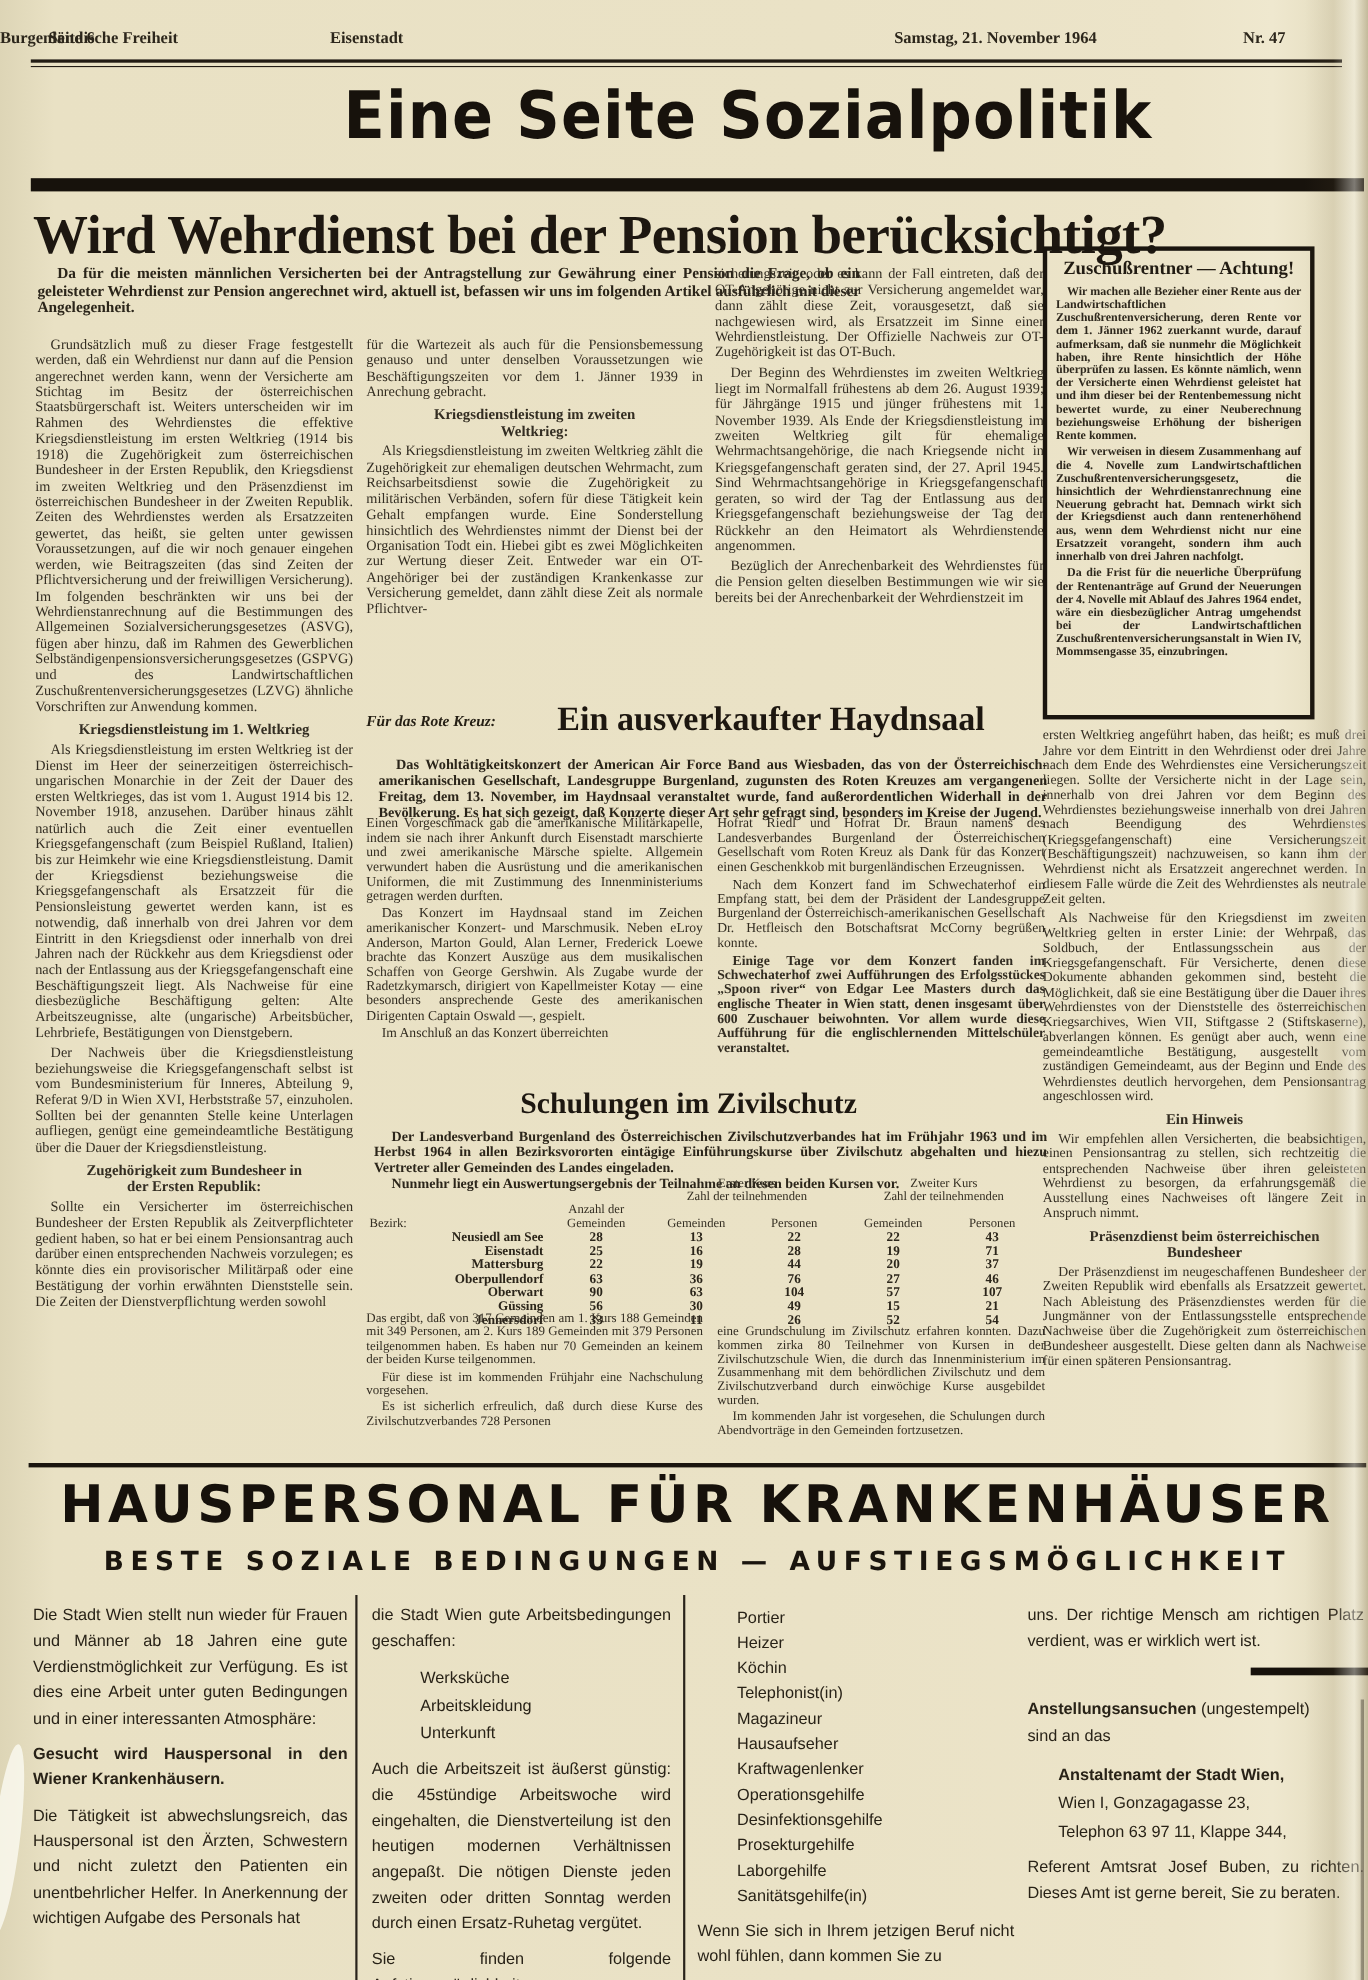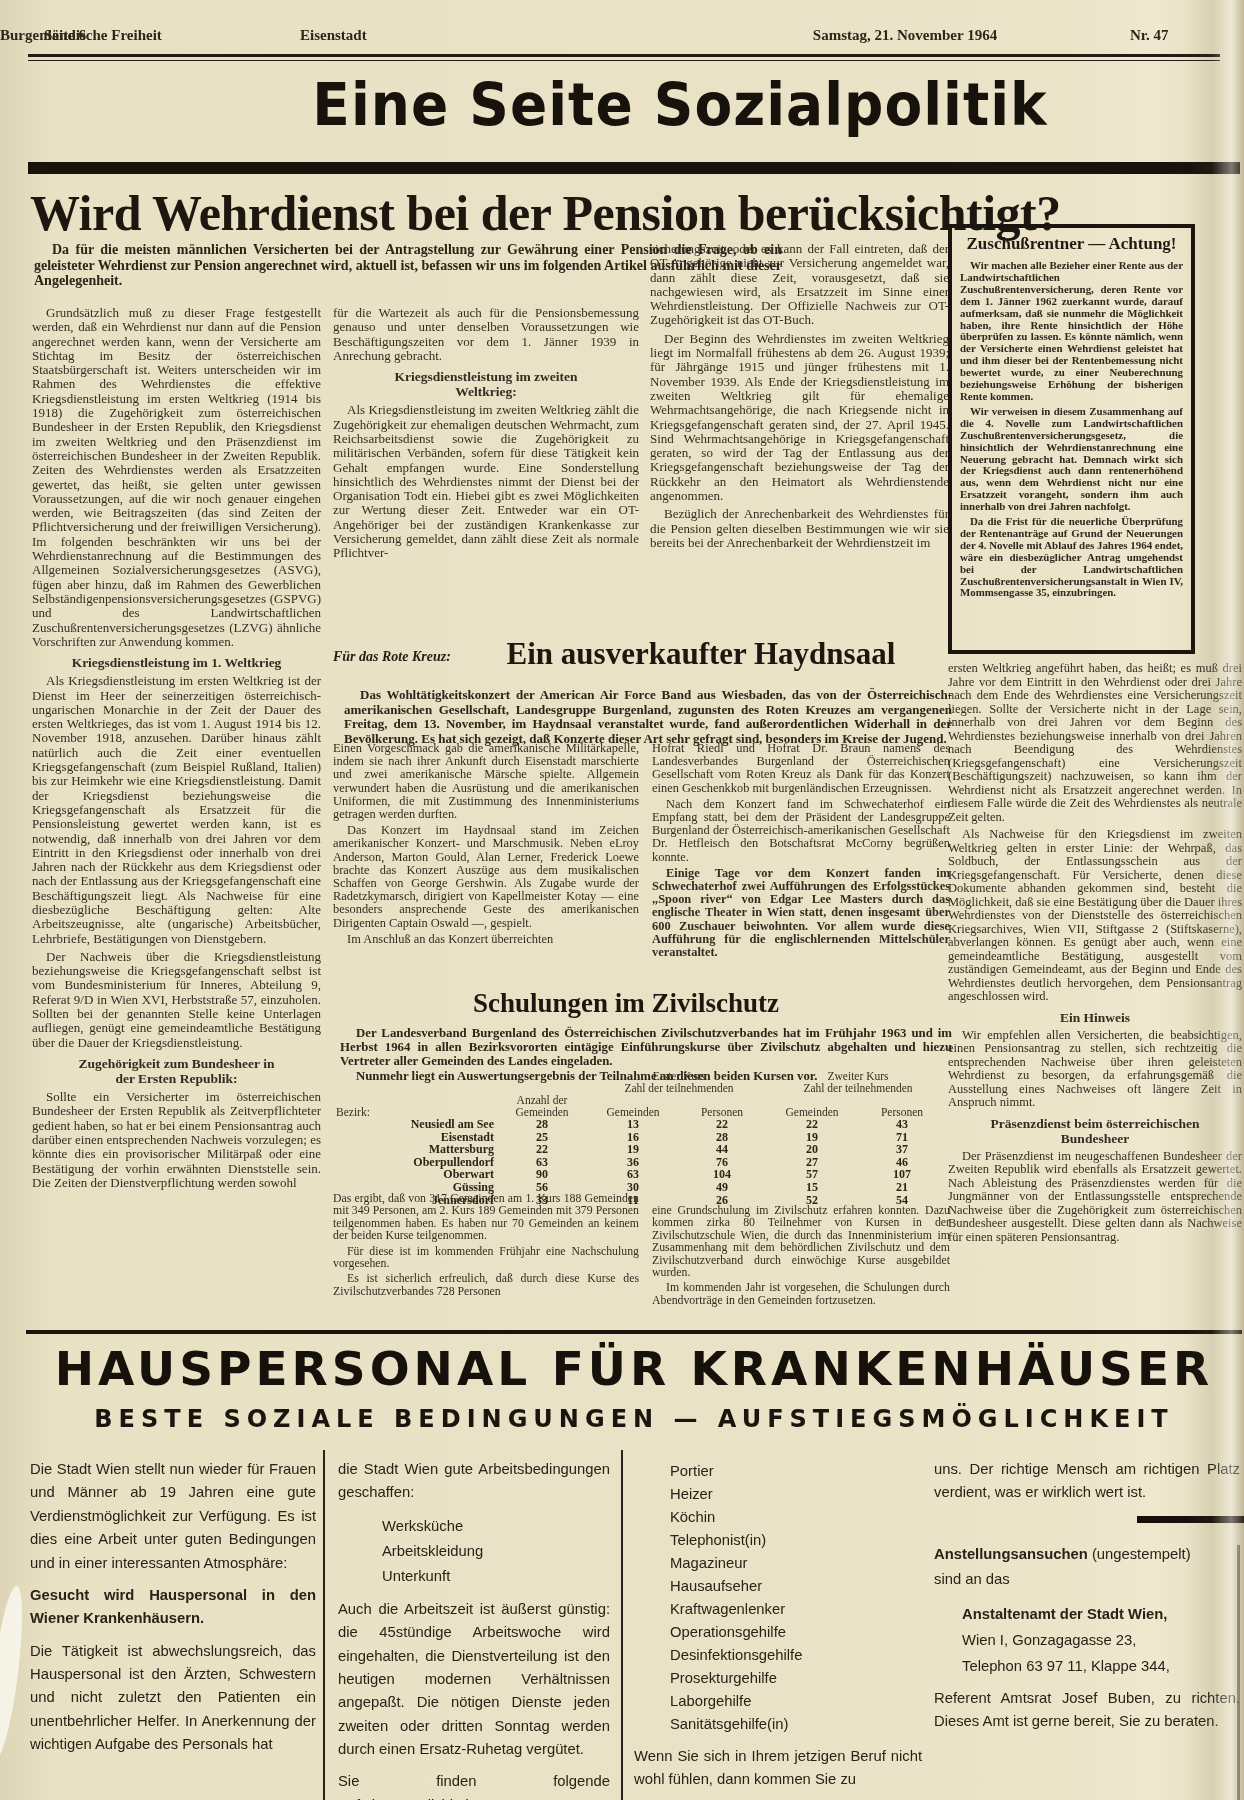--- a/index.html
+++ b/index.html
@@ -263,21 +263,21 @@
   </div>
 
   <div class="abs ad-rule"></div>
   <div class="abs ad-head">HAUSPERSONAL FÜR KRANKENHÄUSER</div>
   <div class="abs ad-sub">BESTE SOZIALE BEDINGUNGEN — AUFSTIEGSMÖGLICHKEIT</div>
 
   <div class="abs vdiv" style="left:323px;"></div>
   <div class="abs vdiv" style="left:621px;"></div>
 
   <div class="abs adcol" style="left:30px;top:1458px;width:286px;">
-    <p>Die Stadt Wien stellt nun wieder für Frauen und Männer ab 19 Jahren eine gute Verdienstmöglichkeit zur Verfügung. Es ist dies eine Arbeit unter guten Bedingungen und in einer interessanten Atmosphäre:</p>
+    <p>Die Stadt Wien stellt nun wieder für Frauen und Männer ab 18 Jahren eine gute Verdienstmöglichkeit zur Verfügung. Es ist dies eine Arbeit unter guten Bedingungen und in einer interessanten Atmosphäre:</p>
     <p class="boldp">Gesucht wird Hauspersonal in den Wiener Krankenhäusern.</p>
     <p>Die Tätigkeit ist abwechslungsreich, das Hauspersonal ist den Ärzten, Schwestern und nicht zuletzt den Patienten ein unentbehrlicher Helfer. In Anerkennung der wichtigen Aufgabe des Personals hat</p>
   </div>
 
   <div class="abs adcol" style="left:338px;top:1458px;width:272px;">
     <p>die Stadt Wien gute Arbeitsbedingungen geschaffen:</p>
     <ul class="benlist">
 
     <li>Werksküche</li>
         <li>Arbeitskleidung</li>

